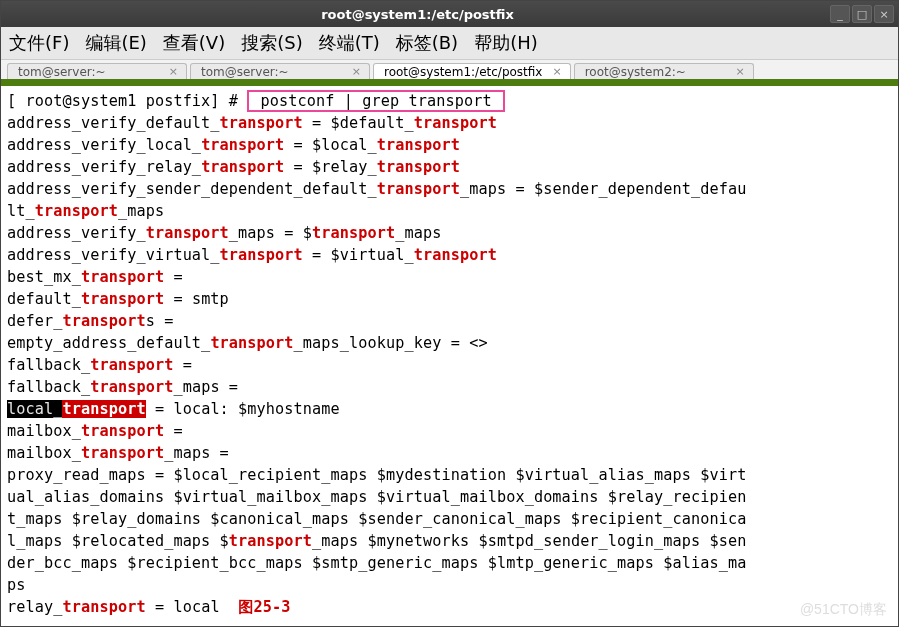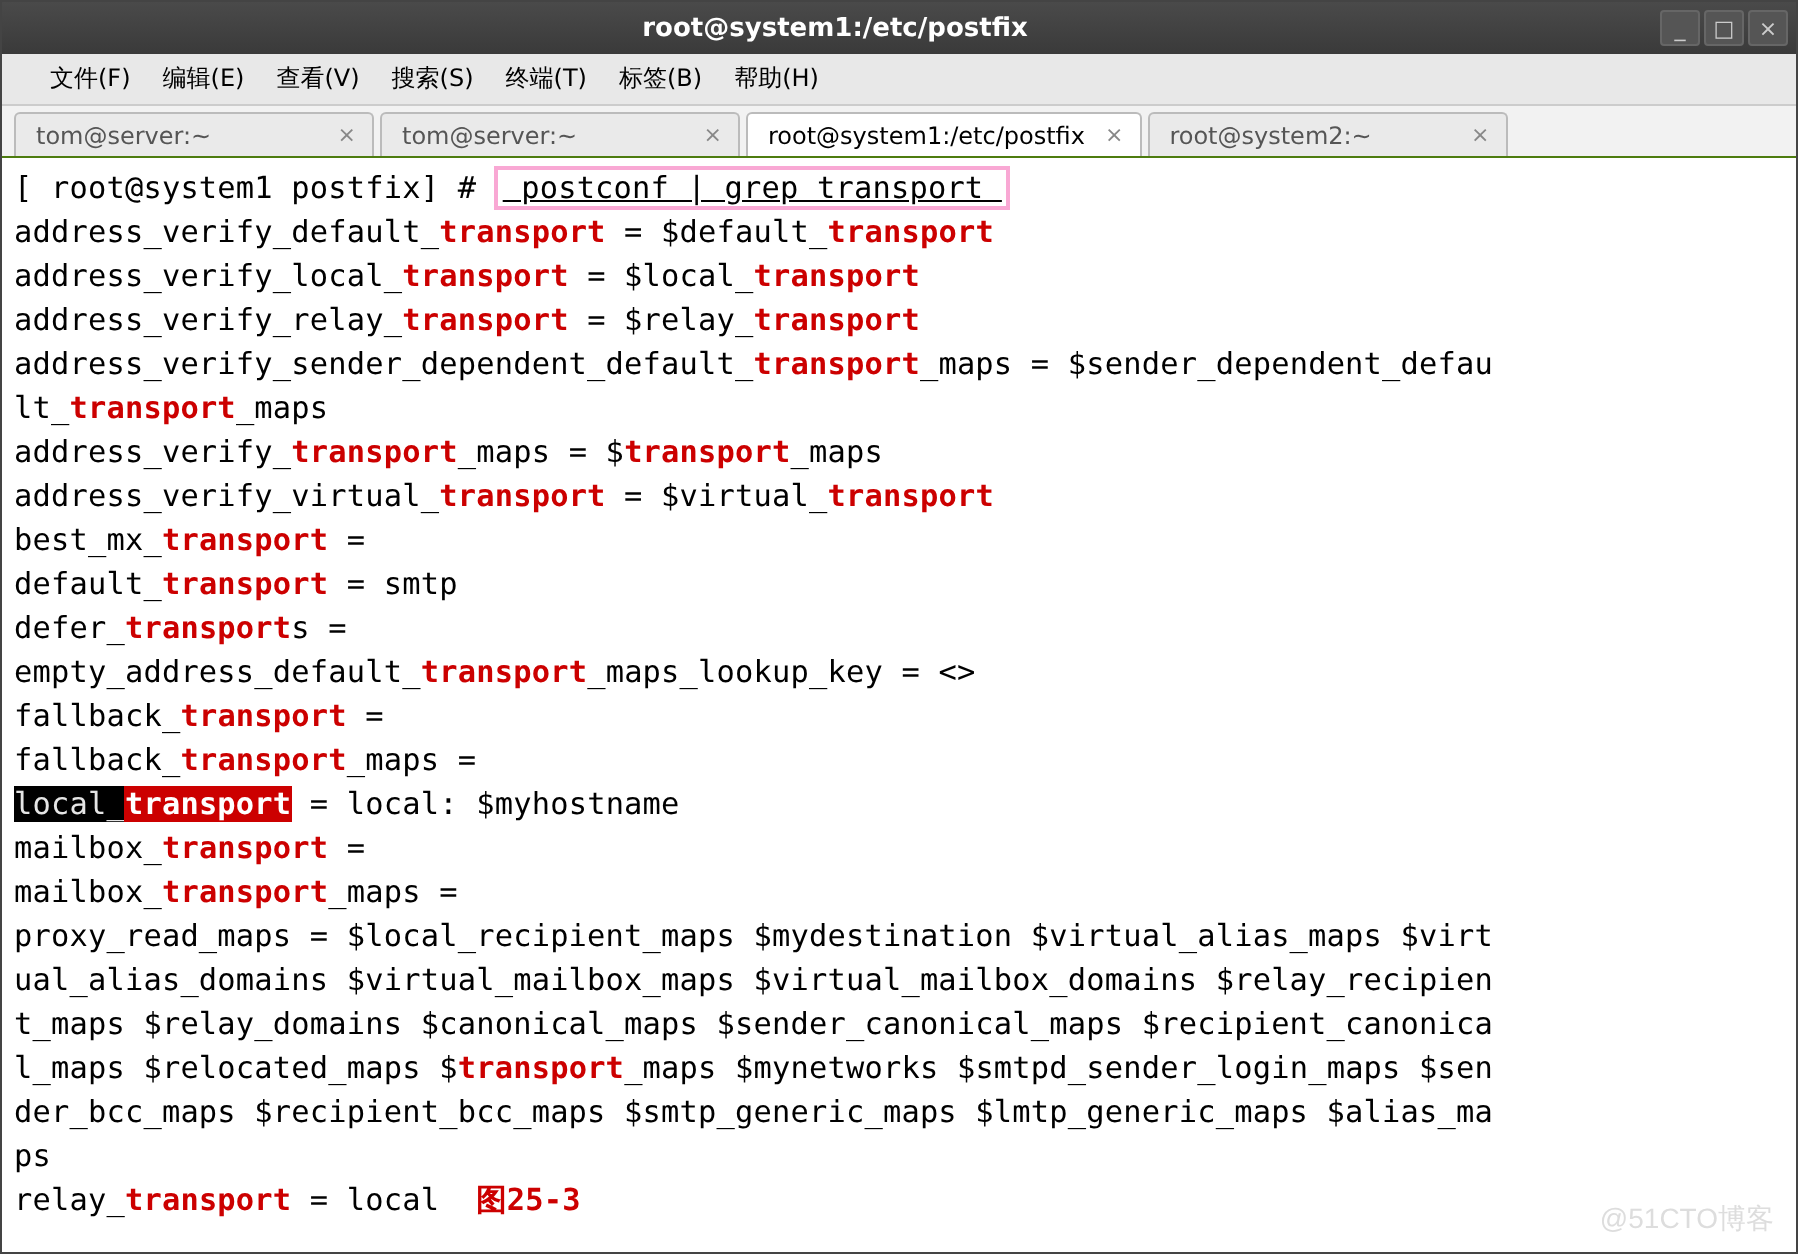--- a/index.html
+++ b/index.html
@@ -1,31 +1,31 @@
 <!DOCTYPE html>
 <html><head>
 <meta charset="utf-8">
 <style>
 * { margin: 0; padding: 0; box-sizing: border-box; }
 body { font-family: "DejaVu Sans", sans-serif; background: #fff; width: 899px; height: 627px; overflow: hidden; border: 1px solid #444; }
 .titlebar { background: linear-gradient(to bottom, #4a4a4a, #3a3a3a); color: #fff; height: 26px; display: flex; align-items: center; padding: 0 4px; position: relative; }
 .titlebar .title { flex: 1; text-align: center; font-size: 13px; font-weight: bold; }
 .titlebar .btns { display: flex; gap: 2px; }
 .titlebar .btn { width: 20px; height: 18px; background: #555; color: #ccc; display: flex; align-items: center; justify-content: center; font-size: 11px; border: 1px solid #666; border-radius: 2px; cursor: pointer; }
-.menubar { background: #e8e8e8; border-bottom: 1px solid #ccc; padding: 4px 24px; display: flex; gap: 16px; font-size: 12px; }
+.menubar { background: #e8e8e8; border-bottom: 1px solid #ccc; padding: 4px 8px; display: flex; gap: 16px; font-size: 18px; }
 .menubar span { cursor: pointer; }
-.tabbar { background: #f2f2f2; border-bottom: 1px solid #4d7c0f; display: flex; height: 26px; padding-left: 6px; padding-top: 3px; gap: 3px; }
+.tabbar { background: #f2f2f2; border-bottom: 7px solid #4d7c0f; display: flex; height: 26px; padding-left: 6px; padding-top: 3px; gap: 3px; }
 .tab { background: #eaeaea; border: 1px solid #bbb; border-bottom: none; border-radius: 3px 3px 0 0; padding: 3px 8px 3px 10px; font-size: 12px; display: flex; align-items: center; gap: 10px; color: #555; min-width: 180px; justify-content: space-between; }
 .tab.active { background: #fff; color: #000; font-weight: normal; }
 .tab .x { font-size: 11px; color: #888; cursor: pointer; }
 .terminal { background: #fff; color: #000; font-family: "DejaVu Sans Mono", monospace; font-size: 15.2px; line-height: 22px; padding: 4px 6px; white-space: pre; letter-spacing: 0.1px; }
 .red { color: #cc0000; font-weight: bold; }
 .invfg { background: #cc0000; color: #fff; font-weight: bold; }
 .invbg { background: #000; color: #e5e5e5; }
-.boxed { border: 2px solid #f9a8d4; padding: 0 2px; text-decoration: underline; }
+.boxed { border: 2px solid #ec4899; padding: 0 2px; }
 .watermark { position: absolute; right: 12px; bottom: 8px; color: #ddd; font-size: 14px; font-family: Liberation Sans, sans-serif; }
 </style>
 </head>
 <body>
 
 <div class="titlebar">
   <span class="title">root@system1:/etc/postfix</span>
   <div class="btns">
     <div class="btn">_</div>
     <div class="btn">□</div>

